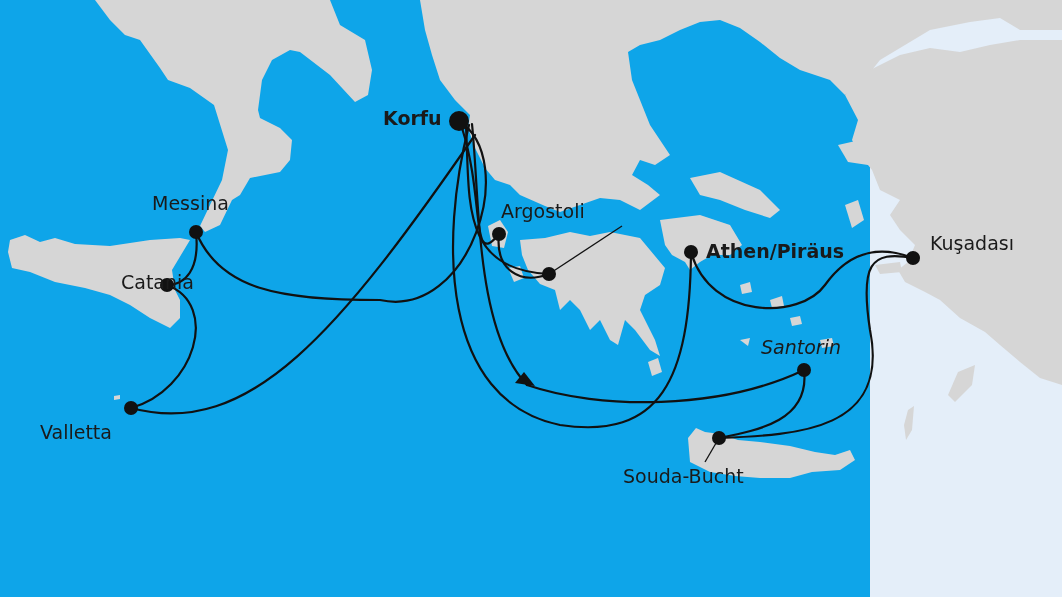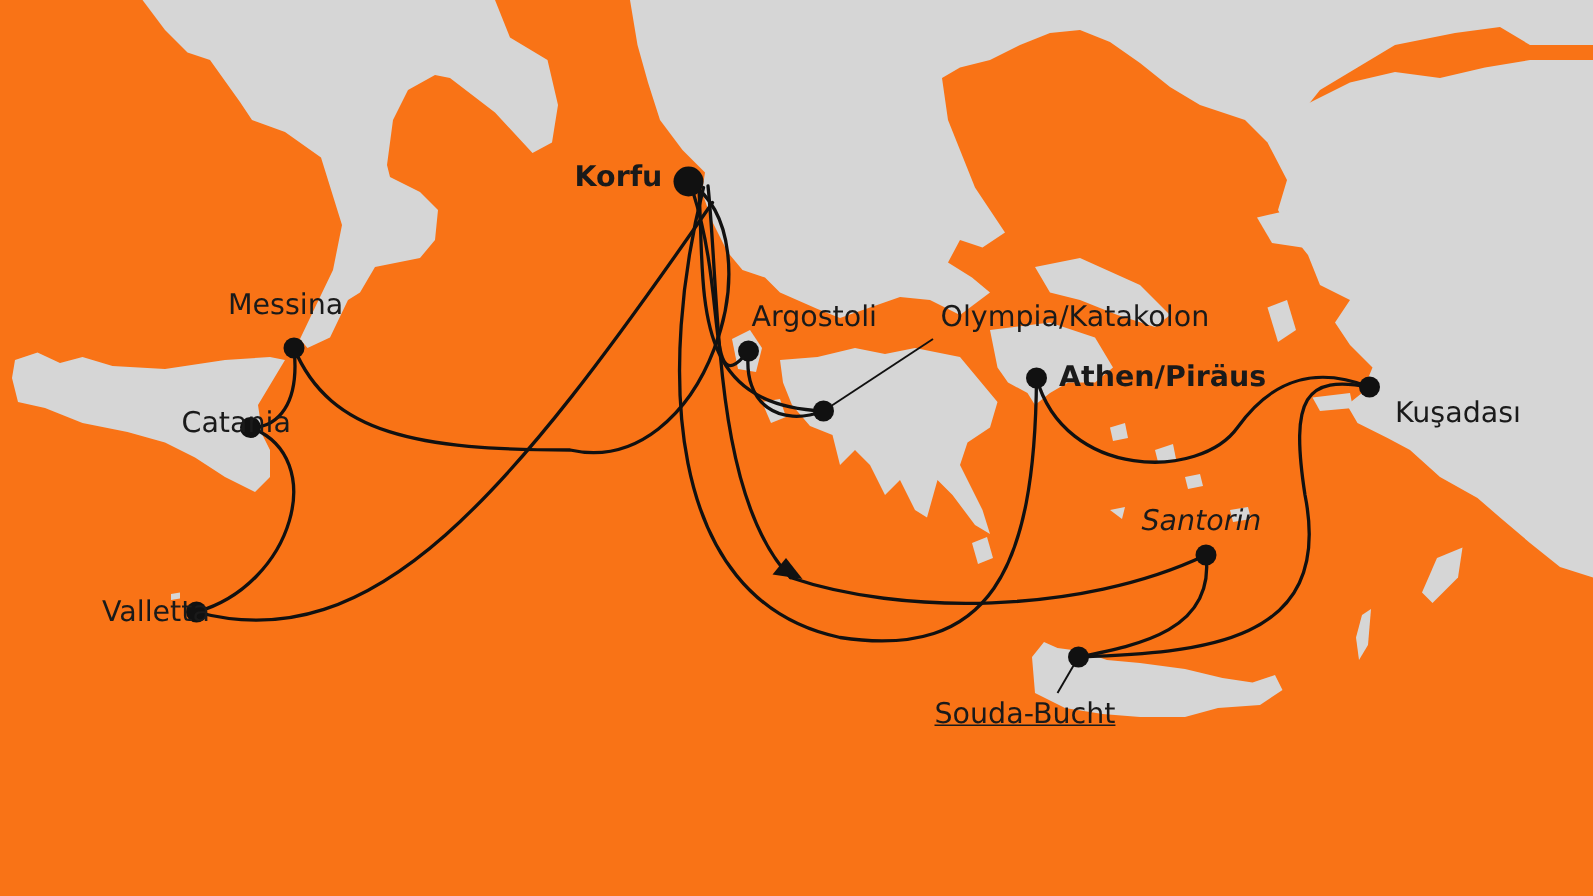--- a/index.html
+++ b/index.html
@@ -1,17 +1,17 @@
 <!DOCTYPE html>
 <html><head>
 <meta charset="utf-8">
 <style>
   html, body { margin: 0; padding: 0; }
   body { width: 1062px; height: 597px; overflow: hidden; background: #e4eef9; }
-  #map { position: relative; width: 1062px; height: 597px; background: #f97316; }
+  #map { position: relative; width: 870px; height: 597px; background: #0ea5e9; }
   svg { position: absolute; left: 0; top: 0; }
   .land { fill: #d6d6d6; stroke: none; }
   .route { fill: none; stroke: #111; stroke-width: 2.2; stroke-linecap: round; }
   .leader { fill: none; stroke: #111; stroke-width: 1.3; }
   .port { fill: #111; }
   .label { position: absolute; font-family: "DejaVu Sans", sans-serif; font-size: 19px; color: #1a1a1a; white-space: nowrap; line-height: 1; }
   .label.bold { font-weight: bold; }
 </style>
 </head>
 <body>
@@ -90,20 +90,19 @@
       <circle class="port" cx="691" cy="252" r="7"></circle>
       <circle class="port" cx="913" cy="258" r="7"></circle>
       <circle class="port" cx="804" cy="370" r="7"></circle>
       <circle class="port" cx="719" cy="438" r="7"></circle>
     </g>
   </svg>
 
   <div class="label bold" style="left:383px; top:109px;">Korfu</div>
   <div class="label" style="left:152px; top:194px;">Messina</div>
   <div class="label" style="left:73px; top:273px;margin-left:48px;">Catania</div>
-  <div class="label" style="left:40px; top:399px;margin-left:28px;">Valletta</div>
+  <div class="label" style="left:40px; top:423px;">Valletta</div>
   <div class="label" style="left:501px; top:202px;text-align:right;">Argostoli</div>
-  <div class="label" style="left:627px; top:202px;">Olympia/Katakolon</div>
   <div class="label" style="left:706px; top:242px;font-weight:bold;">Athen/Piräus</div>
-  <div class="label" style="left:930px; top:266px;">Kuşadası</div>
+  <div class="label" style="left:930px; top:234px;">Kuşadası</div>
   <div class="label" style="left:761px; top:338px;font-style:italic;">Santorin</div>
-  <div class="label" style="left:623px; top:467px;text-decoration:underline;">Souda-Bucht</div>
+  <div class="label" style="left:623px; top:467px;">Souda-Bucht</div>
 </div>
 
 </body></html>

